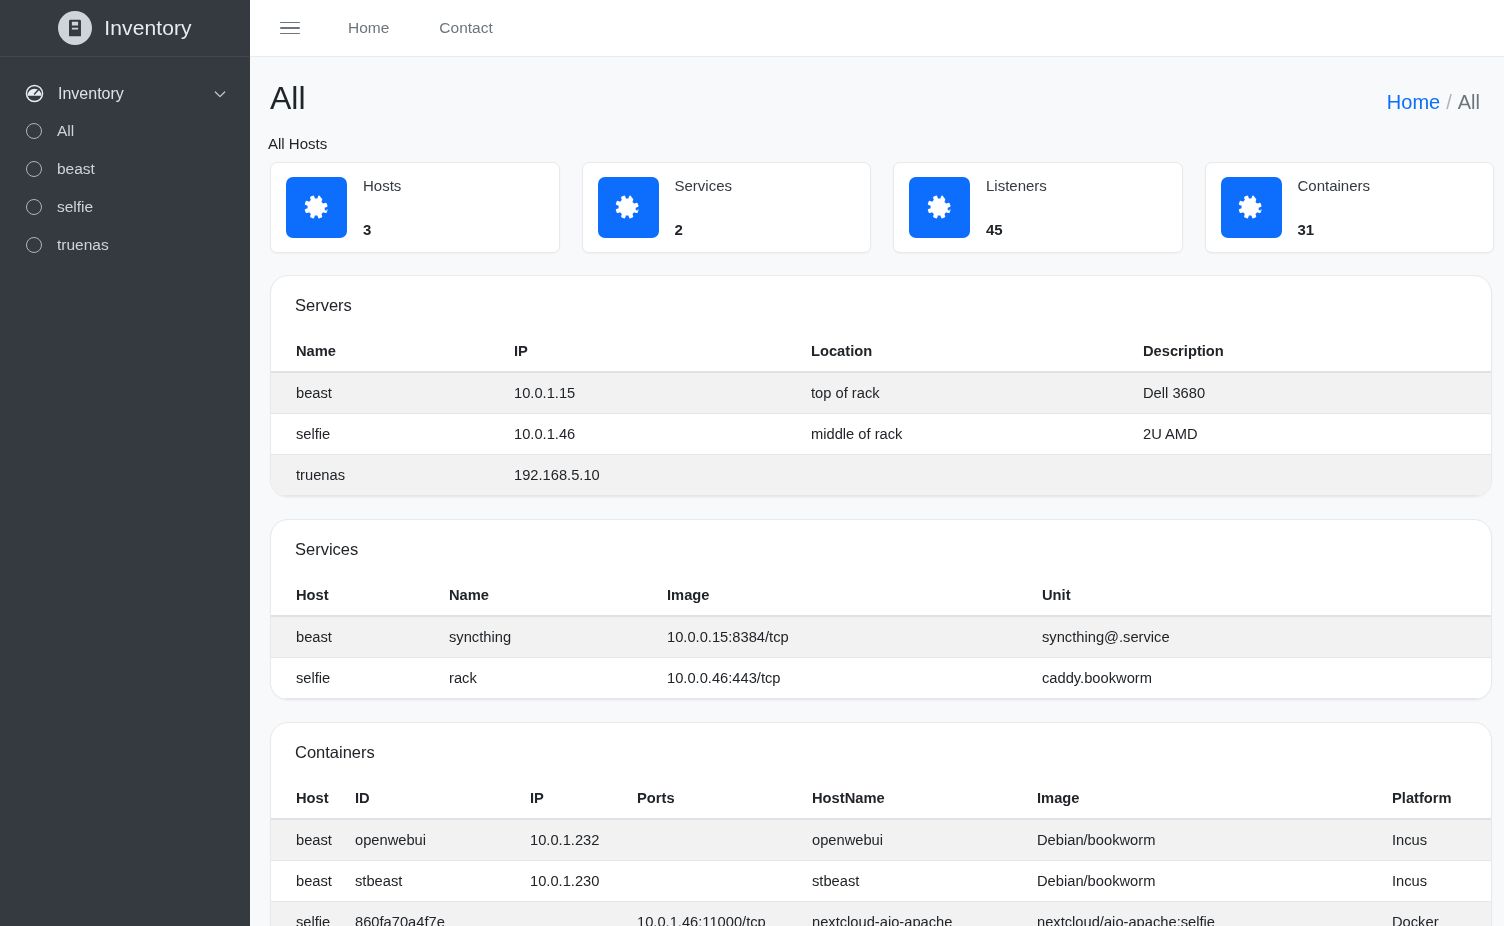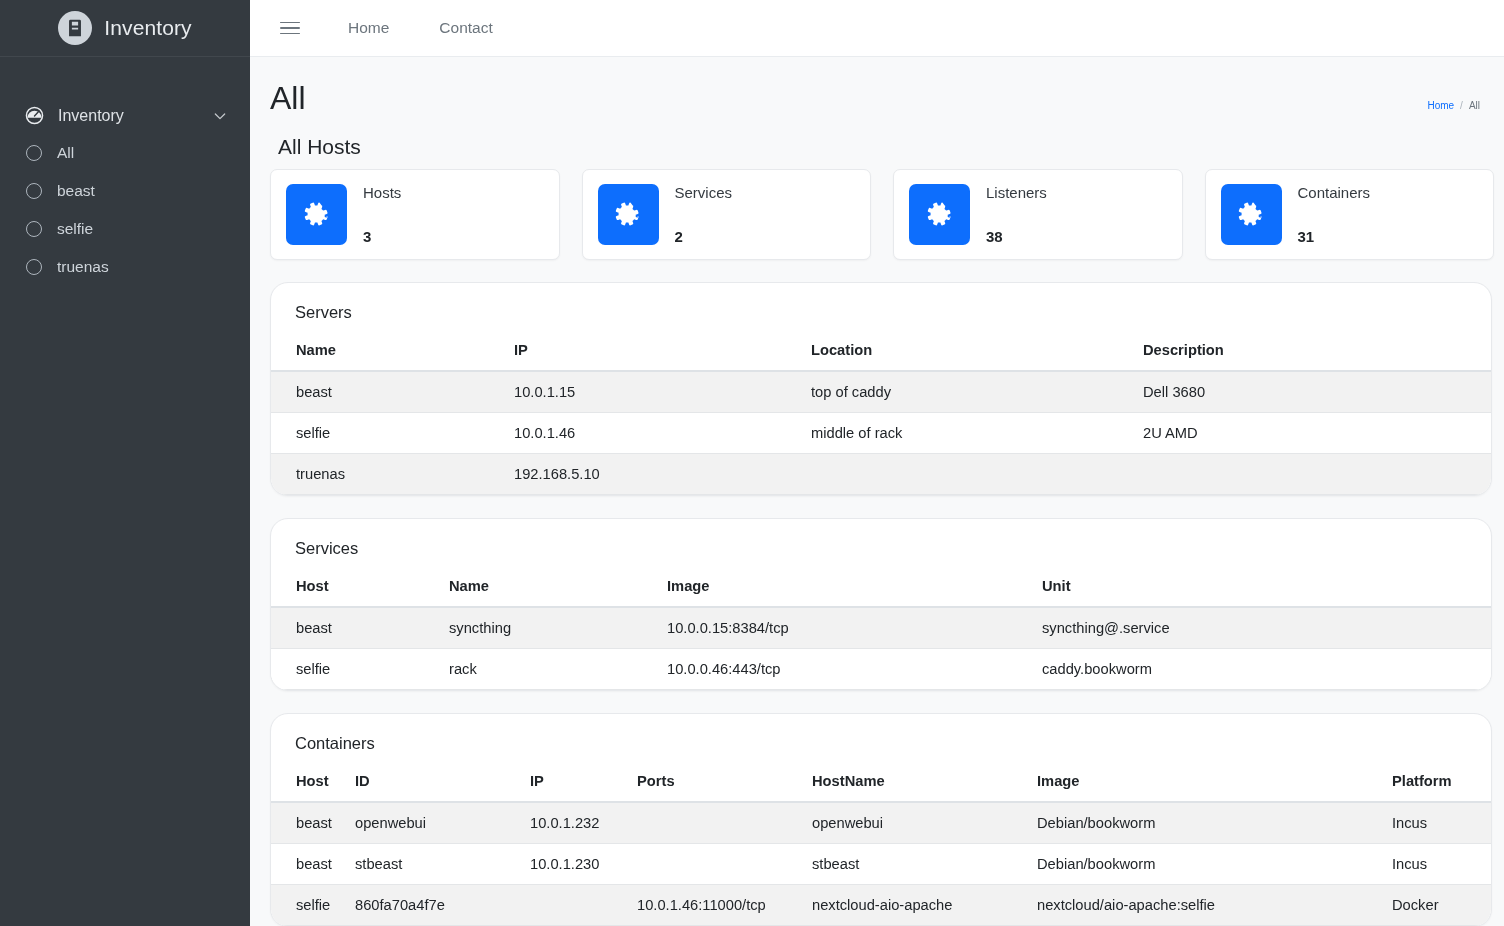--- a/index.html
+++ b/index.html
@@ -10,21 +10,21 @@
     font-family: "Liberation Sans", sans-serif;
     background: #f8f9fa;
   }
   .app { display: flex; width: 1504px; height: 926px; }
 
   
   .sidebar {
     width: 250px; flex: 0 0 250px;
     background: #343a40;
     color: #ced4da;
-    display: flex; flex-direction: column; gap: 22px;
+    display: flex; flex-direction: column;
   }
   .brand {
     height: 57px; flex: 0 0 57px;
     display: flex; align-items: center; justify-content: center;
     gap: 12px;
     border-bottom: 1px solid #41474d;
   }
   .brand-logo {
     width: 34px; height: 34px; border-radius: 50%;
     background: #ced4da;
@@ -75,25 +75,25 @@
   }
   .topnav-link:first-of-type { margin-left: 26px; }
 
   .content { flex: 1; overflow: hidden; padding: 0 0 0 0; }
 
   .page-head {
     display: flex; align-items: baseline; justify-content: space-between;
     padding: 22px 24px 0 20px;
   }
   .page-title { font-size: 32px; font-weight: 400; color: #212529; line-height: 1.2; }
-  .crumbs { font-size: 10px; color: #6c757d; }
+  .crumbs { font-size: 20px; color: #6c757d; }
   .crumbs a { color: #0d6efd; text-decoration: none; cursor: pointer; }
   .crumbs .sep { margin: 0 6px; color: #adb5bd; }
 
-  .section-title { font-size: 21px; color: #212529; padding: 18px 0 10px 28px; }
+  .section-title { font-size: 15px; color: #212529; padding: 18px 0 10px 18px; }
 
   .cards {
     display: flex; gap: 22px;
     padding: 0 10px 0 20px;
   }
   .stat-card {
     flex: 1 1 0; min-width: 0;
     background: #fff;
     border: 1px solid #e7e9ec;
     border-radius: 7px;
@@ -115,21 +115,21 @@
   .panel {
     background: #fff;
     border: 1px solid #e7e9ec;
     border-radius: 18px;
     box-shadow: 0 1px 2px rgba(0,0,0,.04);
     margin: 22px 12px 0 20px;
     padding-top: 14px;
     overflow: hidden;
   }
   .panel-title { font-size: 16.5px; color: #212529; padding: 6px 0 14px 24px; }
-  table { width: 100%; border-collapse: collapse; }
+  table { width: 100%; border-collapse: collapse; margin-top: 8px; }
   thead th {
     text-align: left; font-size: 14.7px; font-weight: 700; color: #212529;
     padding: 6px 8px 12px 8px;
     border-bottom: 2px solid #dee2e6;
   }
   tbody td {
     font-size: 14.7px; color: #212529;
     padding: 12px 8px;
     border-bottom: 1px solid #e4e6e8;
     white-space: nowrap;
@@ -241,21 +241,21 @@
 
         <div class="stat-card">
           <span class="stat-icon">
             <svg width="30" height="30" viewBox="0 0 24 24" aria-hidden="true">
               <path fill="#ffffff" d="M12 8.2a3.8 3.8 0 1 0 0 7.6 3.8 3.8 0 0 0 0-7.6Zm0 5.6a1.8 1.8 0 1 1 0-3.6 1.8 1.8 0 0 1 0 3.6Z"></path>
               <path fill="#ffffff" d="m20.6 13.6-1.7-.6a7.2 7.2 0 0 0 0-2l1.7-.6a1 1 0 0 0 .6-1.3l-.6-1.5a1 1 0 0 0-1.3-.6l-1.7.6a7.2 7.2 0 0 0-1.4-1.4l.6-1.7a1 1 0 0 0-.6-1.3L14.7 1a1 1 0 0 0-1.3.6l-.6 1.7a7.2 7.2 0 0 0-2 0L10.2 1.6A1 1 0 0 0 8.9 1l-1.5.6a1 1 0 0 0-.6 1.3l.6 1.7a7.2 7.2 0 0 0-1.4 1.4l-1.7-.6a1 1 0 0 0-1.3.6L2.4 7.5a1 1 0 0 0 .6 1.3l1.7.6a7.2 7.2 0 0 0 0 2l-1.7.6a1 1 0 0 0-.6 1.3l.6 1.5a1 1 0 0 0 1.3.6l1.7-.6a7.2 7.2 0 0 0 1.4 1.4l-.6 1.7a1 1 0 0 0 .6 1.3l1.5.6a1 1 0 0 0 1.3-.6l.6-1.7a7.2 7.2 0 0 0 2 0l.6 1.7a1 1 0 0 0 1.3.6l1.5-.6a1 1 0 0 0 .6-1.3l-.6-1.7a7.2 7.2 0 0 0 1.4-1.4l1.7.6a1 1 0 0 0 1.3-.6l.6-1.5a1 1 0 0 0-.6-1.3Z" transform="translate(0 1.2) scale(0.96)"></path>
             </svg>
           </span>
           <span class="stat-text">
             <span class="stat-label">Listeners</span>
-            <span class="stat-value">38</span>
+            <span class="stat-value">45</span>
           </span>
         </div>
 
         <div class="stat-card">
           <span class="stat-icon">
             <svg width="30" height="30" viewBox="0 0 24 24" aria-hidden="true">
               <path fill="#ffffff" d="M12 8.2a3.8 3.8 0 1 0 0 7.6 3.8 3.8 0 0 0 0-7.6Zm0 5.6a1.8 1.8 0 1 1 0-3.6 1.8 1.8 0 0 1 0 3.6Z"></path>
               <path fill="#ffffff" d="m20.6 13.6-1.7-.6a7.2 7.2 0 0 0 0-2l1.7-.6a1 1 0 0 0 .6-1.3l-.6-1.5a1 1 0 0 0-1.3-.6l-1.7.6a7.2 7.2 0 0 0-1.4-1.4l.6-1.7a1 1 0 0 0-.6-1.3L14.7 1a1 1 0 0 0-1.3.6l-.6 1.7a7.2 7.2 0 0 0-2 0L10.2 1.6A1 1 0 0 0 8.9 1l-1.5.6a1 1 0 0 0-.6 1.3l.6 1.7a7.2 7.2 0 0 0-1.4 1.4l-1.7-.6a1 1 0 0 0-1.3.6L2.4 7.5a1 1 0 0 0 .6 1.3l1.7.6a7.2 7.2 0 0 0 0 2l-1.7.6a1 1 0 0 0-.6 1.3l.6 1.5a1 1 0 0 0 1.3.6l1.7-.6a7.2 7.2 0 0 0 1.4 1.4l-.6 1.7a1 1 0 0 0 .6 1.3l1.5.6a1 1 0 0 0 1.3-.6l.6-1.7a7.2 7.2 0 0 0 2 0l.6 1.7a1 1 0 0 0 1.3.6l1.5-.6a1 1 0 0 0 .6-1.3l-.6-1.7a7.2 7.2 0 0 0 1.4-1.4l1.7.6a1 1 0 0 0 1.3-.6l.6-1.5a1 1 0 0 0-.6-1.3Z" transform="translate(0 1.2) scale(0.96)"></path>
             </svg>
           </span>
@@ -274,21 +274,21 @@
               <th style="width:235px">Name</th>
               <th style="width:297px">IP</th>
               <th style="width:332px">Location</th>
               <th>Description</th>
             </tr>
           </thead>
           <tbody>
             <tr>
               <td>beast</td>
               <td>10.0.1.15</td>
-              <td>top of caddy</td>
+              <td>top of rack</td>
               <td>Dell 3680</td>
             </tr>
             <tr>
               <td>selfie</td>
               <td>10.0.1.46</td>
               <td>middle of rack</td>
               <td>2U AMD</td>
             </tr>
             <tr>
               <td>truenas</td>

